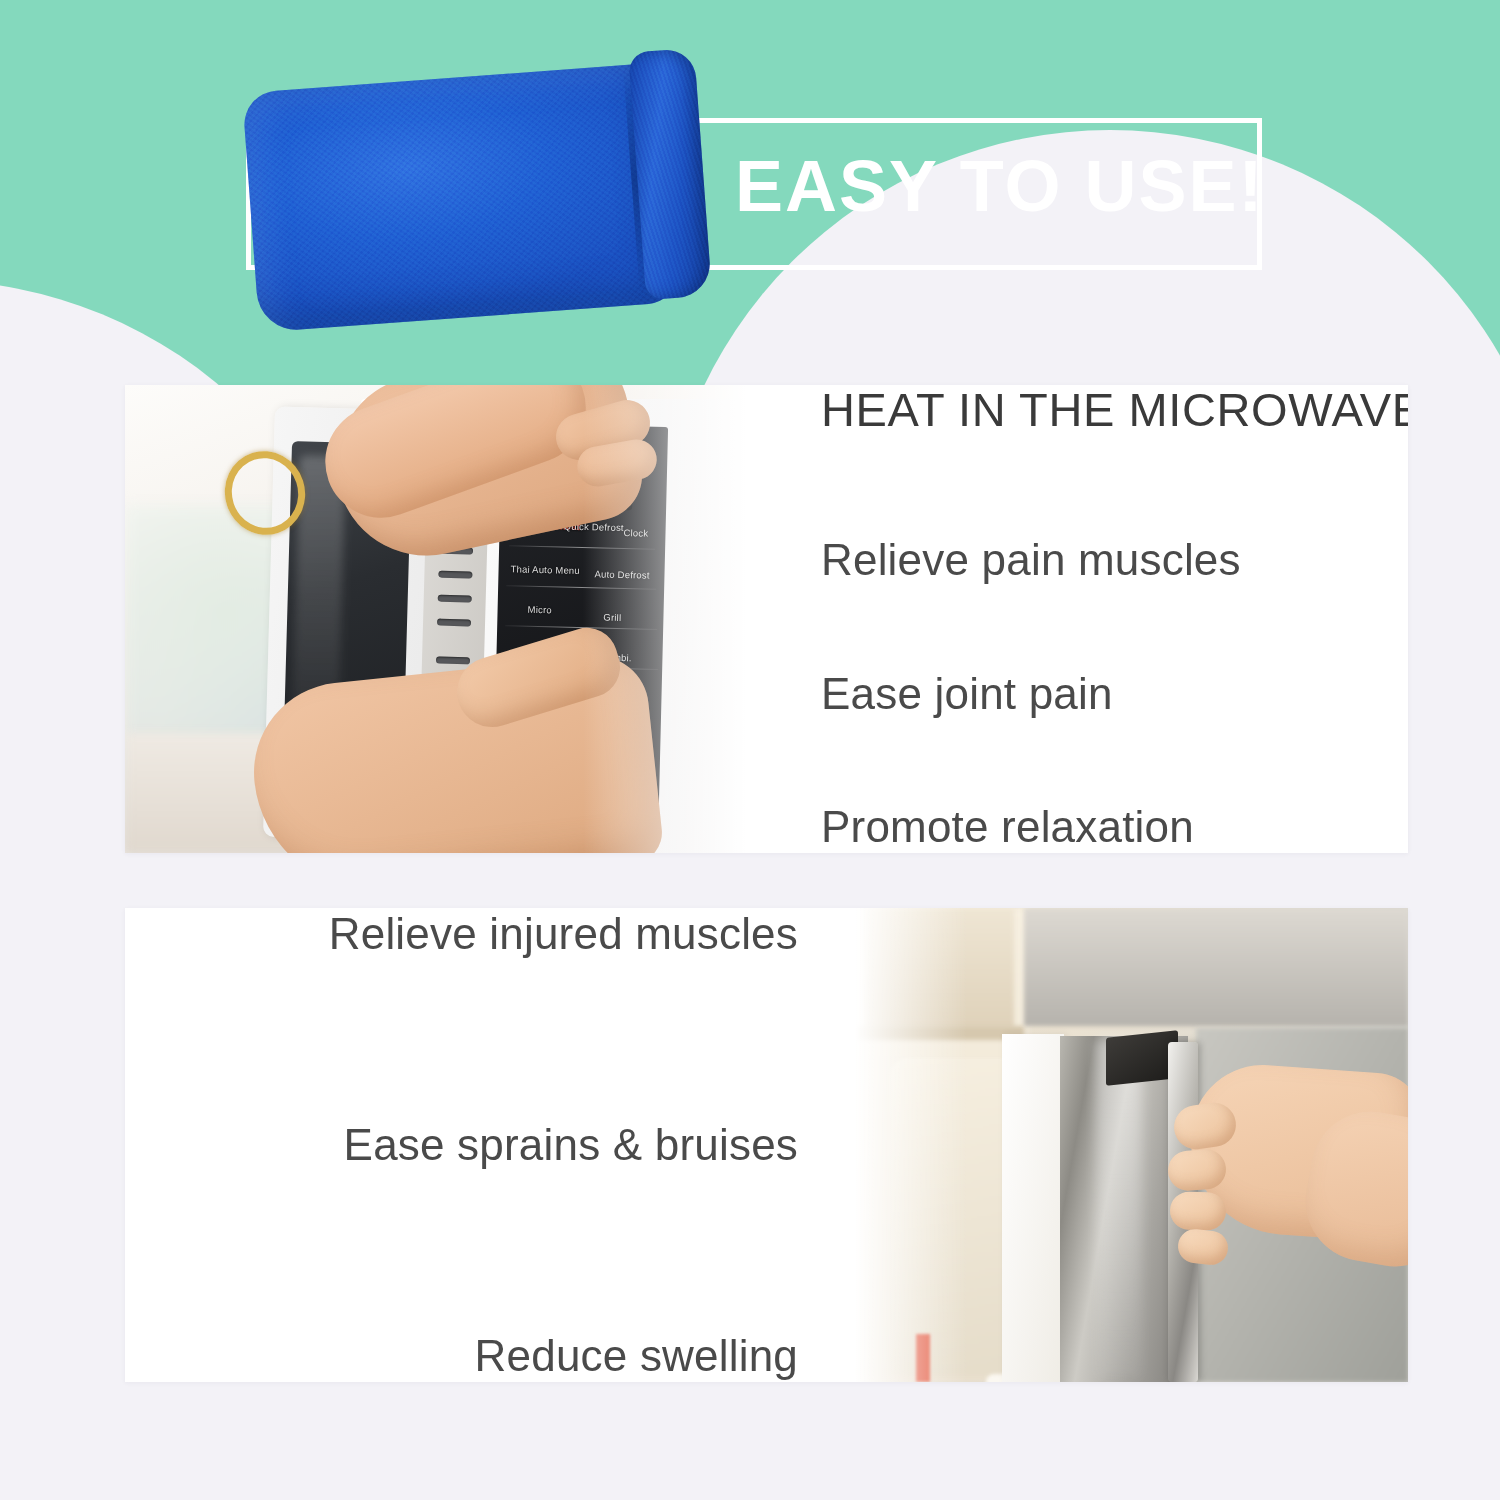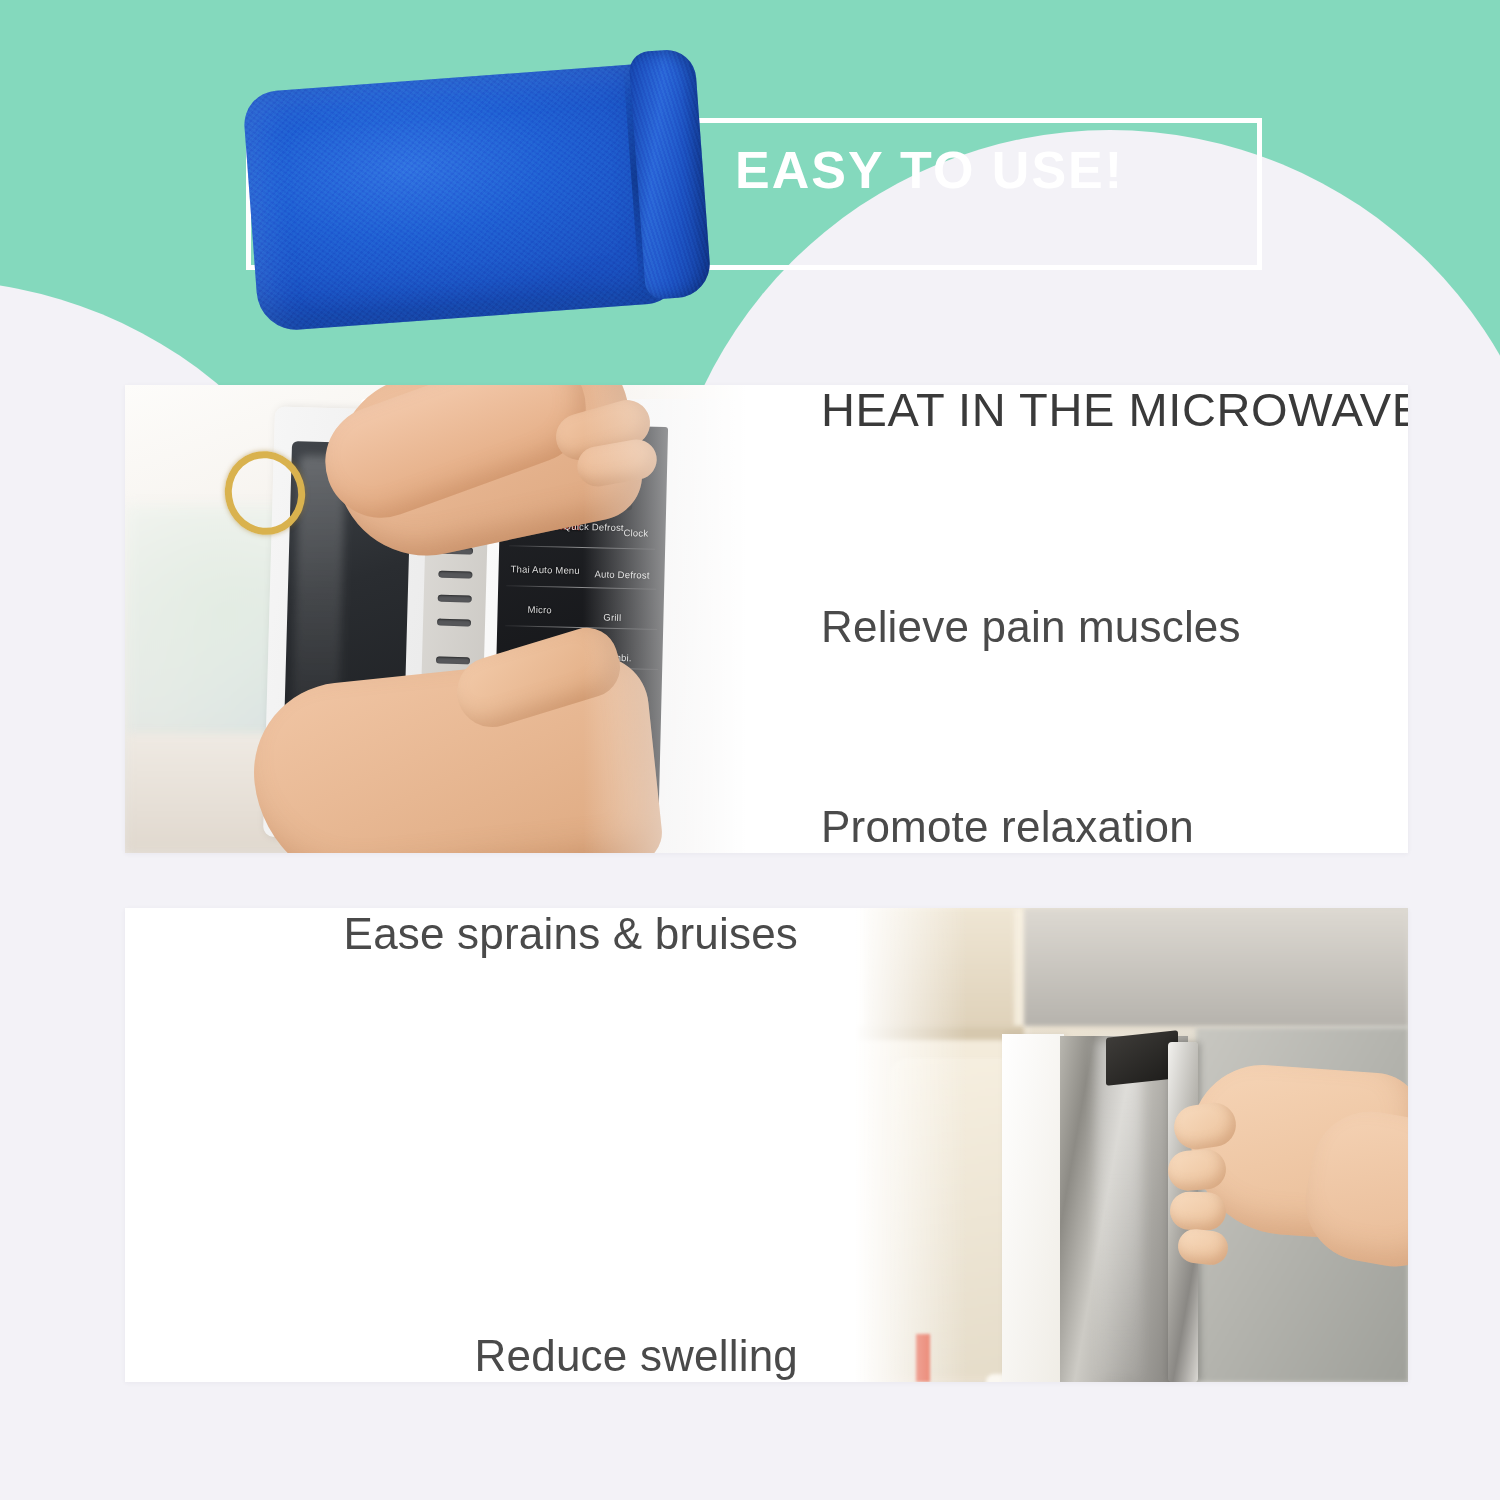--- a/index.html
+++ b/index.html
@@ -33,22 +33,22 @@
     background:#f3f2f7;
   }
 
   .hero-frame{
     position:absolute;left:246px;top:118px;width:1016px;height:152px;
     border:5px solid #ffffff;
     box-sizing:border-box;
   }
 
   .hero-title{
-    position:absolute;left:735px;top:144px;
-    font-size:52px;font-weight:bold;color:#ffffff;
+    position:absolute;left:735px;top:150px;
+    font-size:72px;font-weight:bold;color:#ffffff;
     letter-spacing:2px;line-height:1;
     white-space:nowrap;
   }
 
   
   .pack{
     position:absolute;left:250px;top:62px;width:460px;height:262px;
     transform:rotate(-4.2deg);
   }
   .pack-body{
@@ -397,30 +397,32 @@
           <div class="hand-bottom"></div>
           <div class="point-finger"></div>
 
           <div class="fade-right"></div>
         </div>
       </div>
 
       <div class="copy">
         <h2 class="sec-title">HEAT IN THE MICROWAVE</h2>
         <div class="bullet">Relieve pain muscles</div>
+        <div class="bullet">Ease joint pain</div>
         <div class="bullet">Promote relaxation</div>
       </div>
 
     </div>
   </div>
 
   <div class="card card-chill">
     <div class="card-inner">
 
       <div class="copy">
+        <div class="bullet">Relieve injured muscles</div>
         <div class="bullet">Ease sprains &amp; bruises</div>
         <div class="bullet">Reduce swelling</div>
       </div>
 
       <div class="photo">
         <div class="fr">
           <div class="fr-wall"></div>
           <div class="fr-cab"></div>
           <div class="fr-shelf"></div>
           <div class="fr-top"></div>

